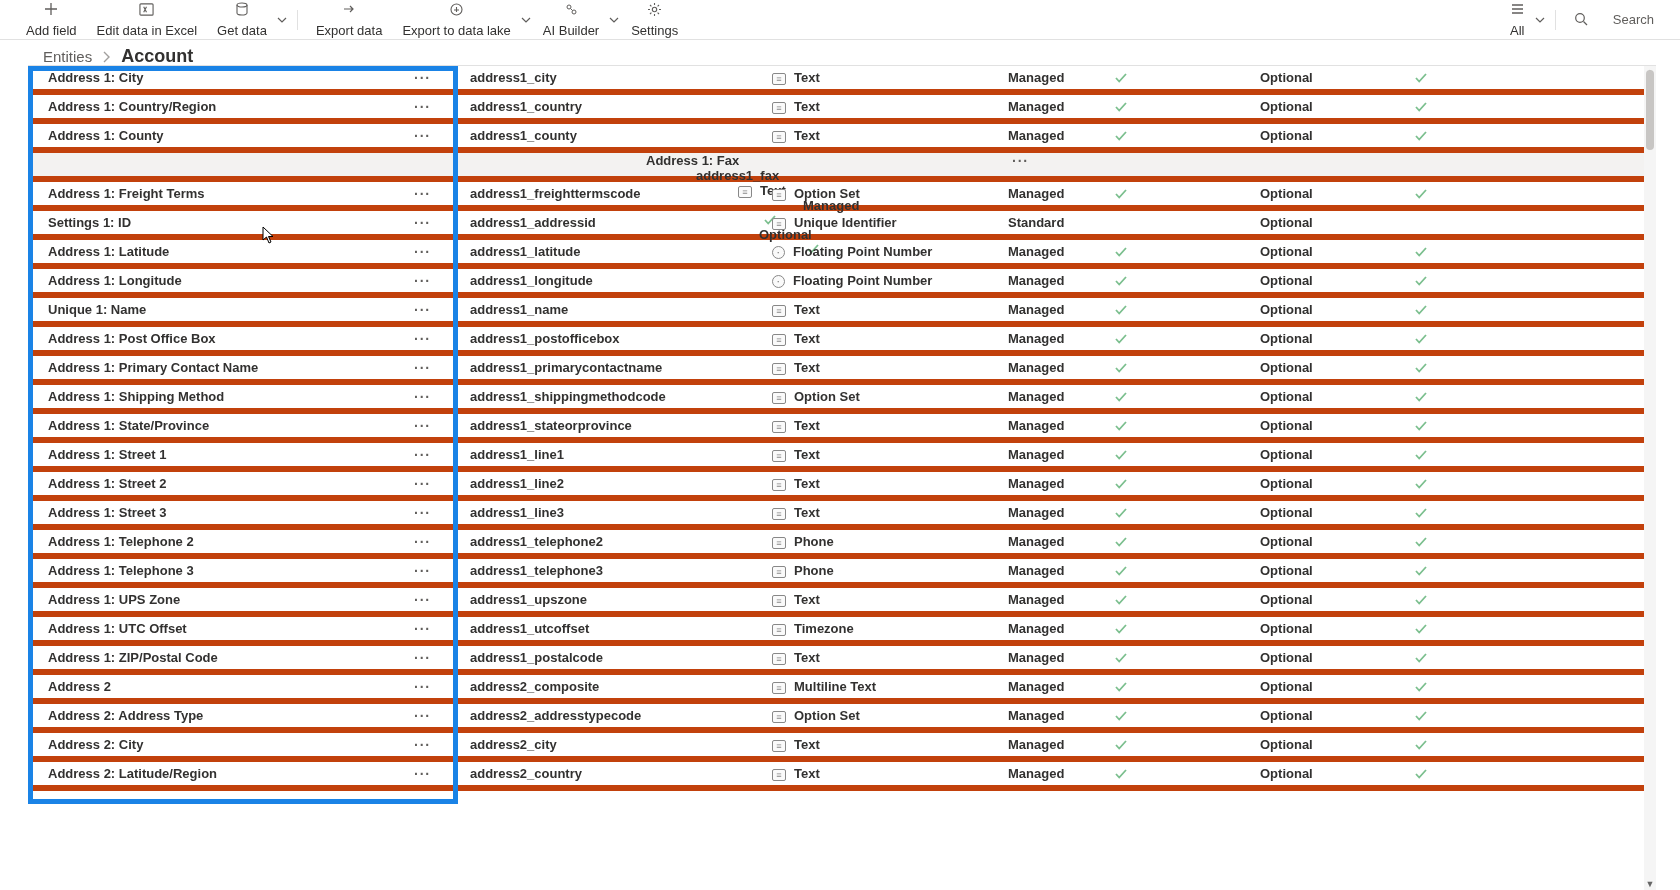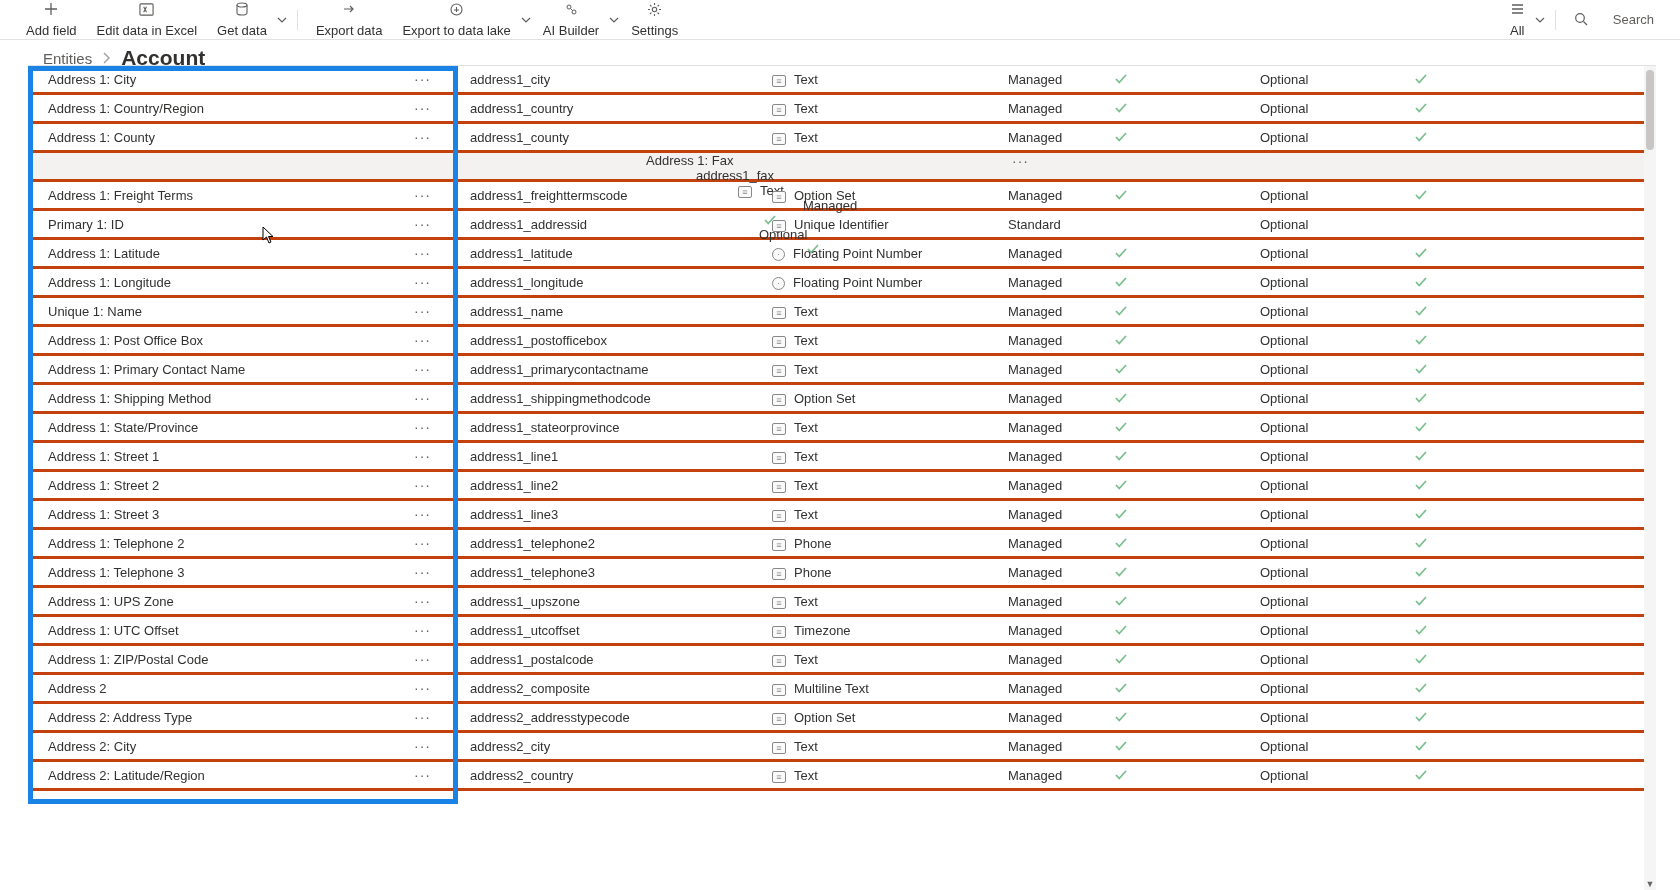--- a/index.html
+++ b/index.html
@@ -59,41 +59,42 @@
 
   .breadcrumb {
     display:flex;
     align-items:center;
     gap:10px;
     padding: 6px 13px 2px 43px;
     font-size: 15px;
     color:#605e5c;
   }
   .breadcrumb .sep { color:#a19f9d; }
-  .breadcrumb .current { font-weight:700; color:#323130; font-size:21px;}
+  .breadcrumb .current { font-weight:700; color:#323130; font-size:18px;}
 
   .content {
     position:absolute;
     top:65px;
     left:28px;
     right:24px;
     bottom:0;
     overflow:hidden;
     border-top:1px solid #e1e1e1;
   }
   .grid {
     position:absolute;
     top:0;left:0;right:12px;bottom:0;
   }
   .row {
     display:flex;
     align-items:center;
     height:29px;
-    border-bottom:3px solid #c2410c;
+    border-bottom:6px solid #c2410c;
     color:#323130;
+    font-weight:bold;
   }
   .row.hovered { background:#f3f2f1;flex-direction:column; }
   .c-display { width:420px; padding-left:20px; display:flex; align-items:center; justify-content:space-between; padding-right:14px;}
   .c-name    { width:324px; padding-left:22px; }
   .c-type    { width:196px; display:flex; align-items:center; gap:8px;}
   .c-kind    { width:106px;margin-left:40px; }
   .c-check1  { width:146px; color:#3aa76d; display:flex; align-items:center;}
   .c-req     { width:154px; }
   .c-check2  { width:60px; color:#3aa76d; display:flex; align-items:center;}
 
@@ -382,21 +383,21 @@
         </div>
     <div class="c-req">Optional</div>
     <div class="c-check2">
           <svg class="chk" viewBox="0 0 14 14">
             <path d="M2 7l3.2 3.5L12 3" fill="none" stroke="#7bbf8e" stroke-width="1.8"></path>
           </svg>
         </div>
   </div>
       <div class="row">
     <div class="c-display">
-      <span>Primary 1: ID</span>
+      <span>Settings 1: ID</span>
       <span class="ellipsis">···</span>
     </div>
     <div class="c-name">address1_addressid</div>
     <div class="c-type">
       <span><span class="type-icon">≡</span></span>
       <span>Unique Identifier</span>
     </div>
     <div class="c-kind">Standard</div>
     <div class="c-check1"></div>
     <div class="c-req">Optional</div>

